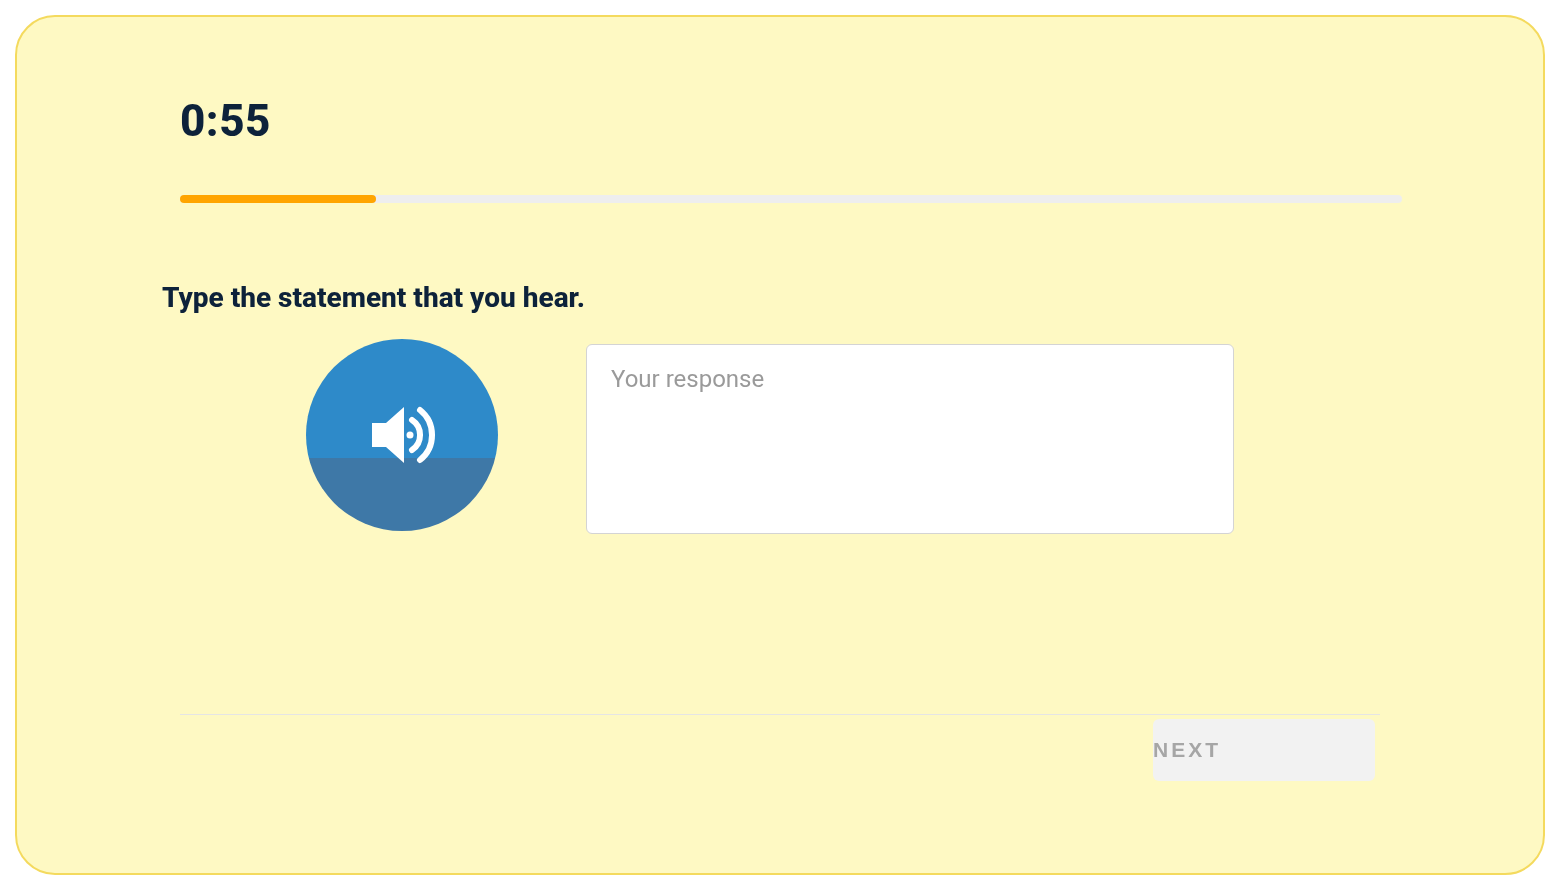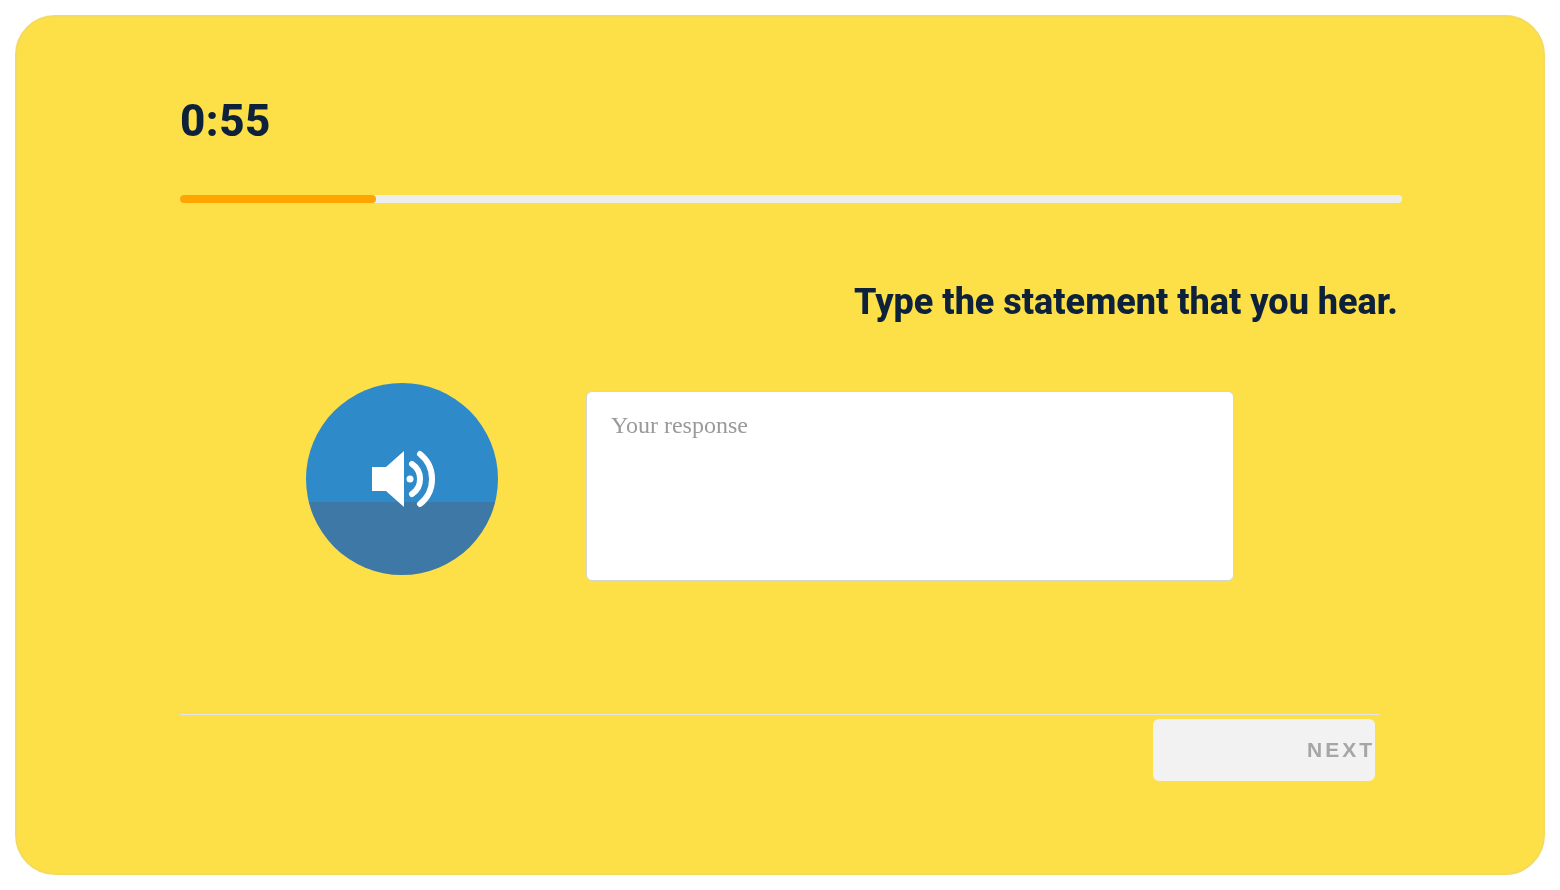--- a/index.html
+++ b/index.html
@@ -16,21 +16,21 @@
       display: flex;
       align-items: center;
       justify-content: center;
     }
 
     .card {
       width: 1530px;
       height: 860px;
       border: 2px solid #f4da5e;
       border-radius: 40px;
-      background: #fde047;
+      background: #fef9c3;
       padding: 78px 145px 40px 145px;
       position: relative;
     }
 
     .timer {
       font-size: 44px;
       font-weight: 800;
       color: #0d223a;
       letter-spacing: 0.5px;
       margin-bottom: 48px;
@@ -50,34 +50,33 @@
     .progress-fill {
       position: absolute;
       left: 0;
       top: 0;
       height: 8px;
       border-radius: 5px;
       background: #ffa500;
     }
 
     .prompt {
-      text-align: right;
-      font-size: 36px;
+      text-align: left;
+      font-size: 28px;
       font-weight: 800;
       color: #0d223a;
-      margin-bottom: 68px;
+      margin-bottom: 30px;
     }
 
     .exercise-row {
       display: flex;
-      align-items: flex-start;
+      align-items: center;
       justify-content: center;
       gap: 88px;
       margin-left: -20px;
-      font-family: Liberation Serif, serif;
     }
 
     .audio-button {
       width: 192px;
       height: 192px;
       border-radius: 50%;
       position: relative;
       cursor: pointer;
       flex-shrink: 0;
       overflow: hidden;
@@ -156,21 +155,21 @@
       width: 222px;
       height: 62px;
       background: #f2f2f2;
       border: none;
       border-radius: 6px;
       font-size: 21px;
       font-weight: 700;
       letter-spacing: 3px;
       color: #a6a6a6;
       cursor: pointer;
-      text-align: right;
+      text-align: left;
     }
   </style>
 </head>
 <body>
 
 <div class="card">
 
   <div class="timer">0:55</div>
 
   <div class="progress-track">

